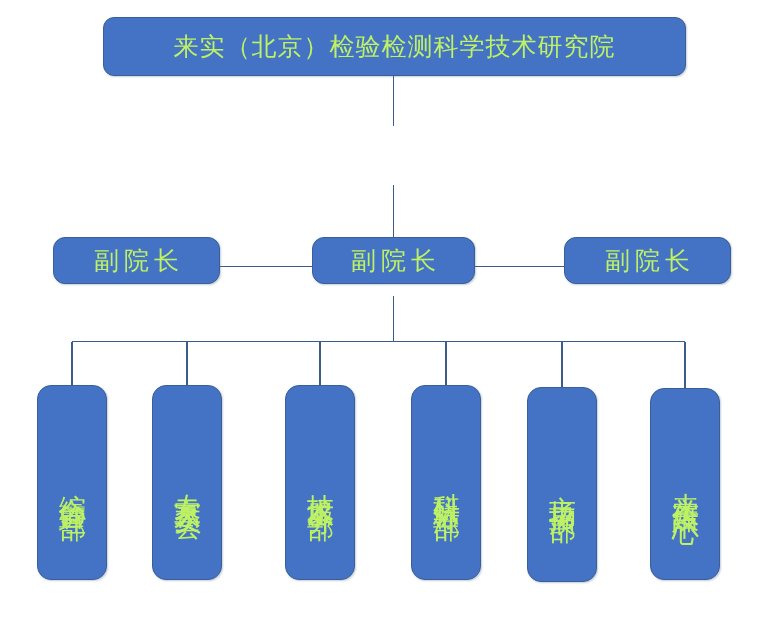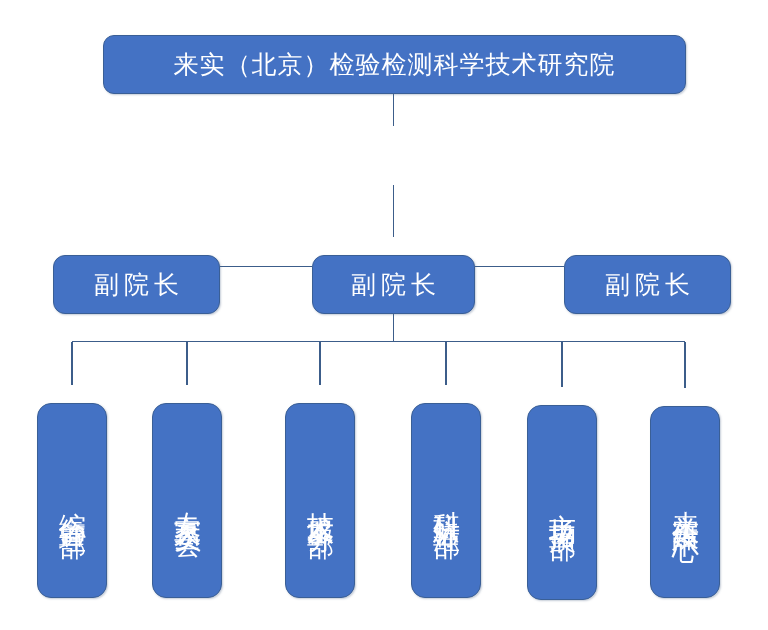--- a/index.html
+++ b/index.html
@@ -38,30 +38,29 @@
     shape-rendering: crispEdges;
   }
 
   
   .node {
     position: absolute;
     box-sizing: border-box;
     background: #4472c4;
     border: 1px solid #3a5f96;
     border-radius: 12px;
-    color: #ffffff;
+    color: #bef264;
     display: flex;
     align-items: center;
     justify-content: center;
     text-align: center;
     letter-spacing: 2px;
     line-height: 1.18;
     box-shadow: 1px 1px 2px rgba(90, 110, 140, 0.35);
     user-select: none;
-    margin-top: 18px;
   }
 
   .node.root {
     left: 103px;
     top: 17px;
     width: 583px;
     height: 59px;
     font-size: 25px;
     border-radius: 11px;
     letter-spacing: 1px;
@@ -73,21 +72,21 @@
     width: 163px;
     height: 59px;
     font-size: 25px;
     letter-spacing: 6px;
     text-indent: 6px;
   }
 
   .node.deputy {
     top: 237px;
     width: 167px;
-    height: 59px;
+    height: 47px;
     font-size: 25px;
     letter-spacing: 5px;
     text-indent: 5px;
   }
   .node.deputy.left   { left: 53px;  }
   .node.deputy.center { left: 312px; width: 163px; }
   .node.deputy.right  { left: 564px; }
 
   
   .node.dept {

